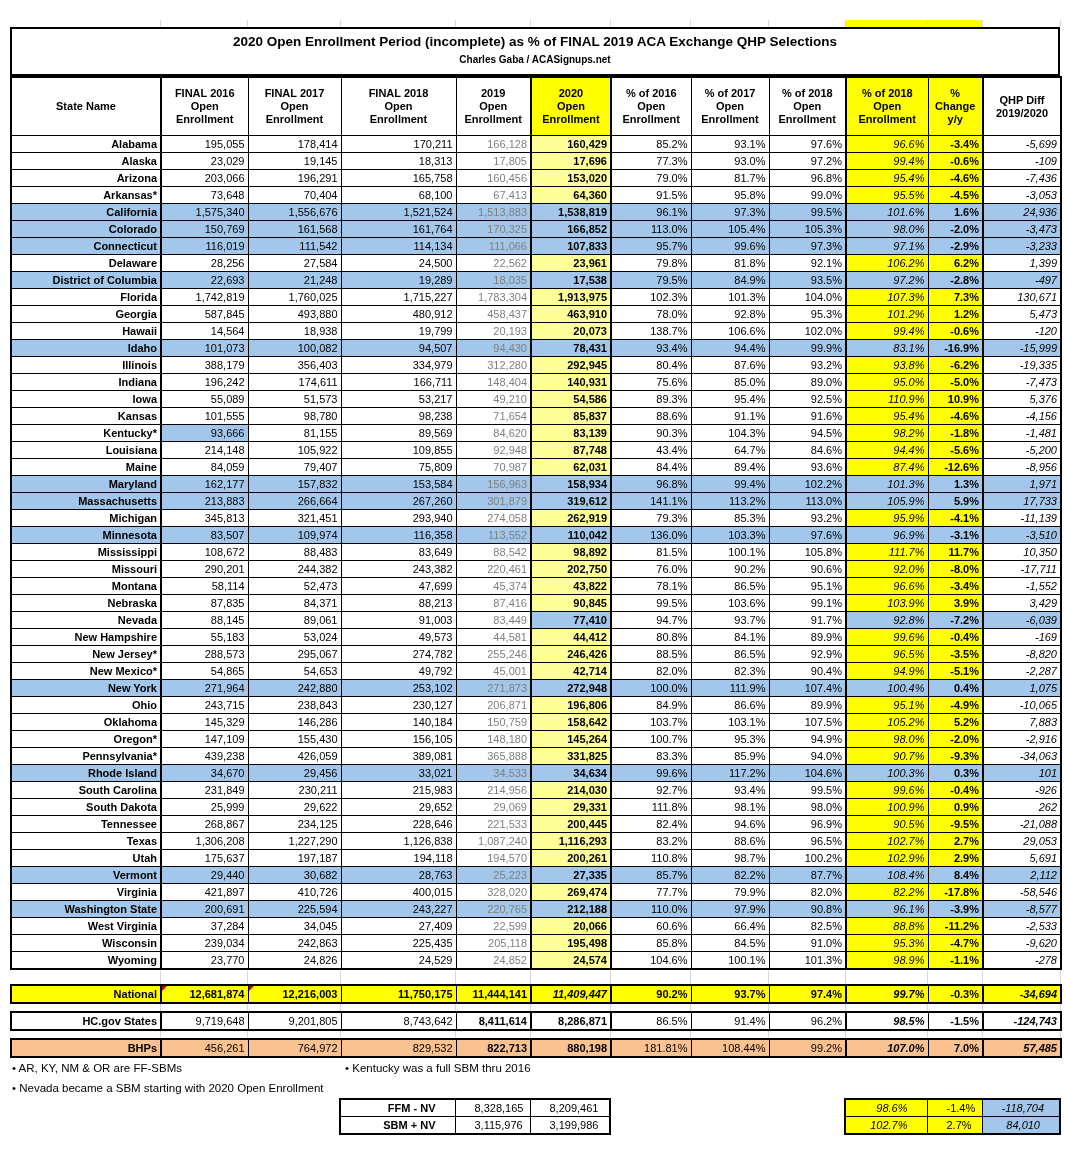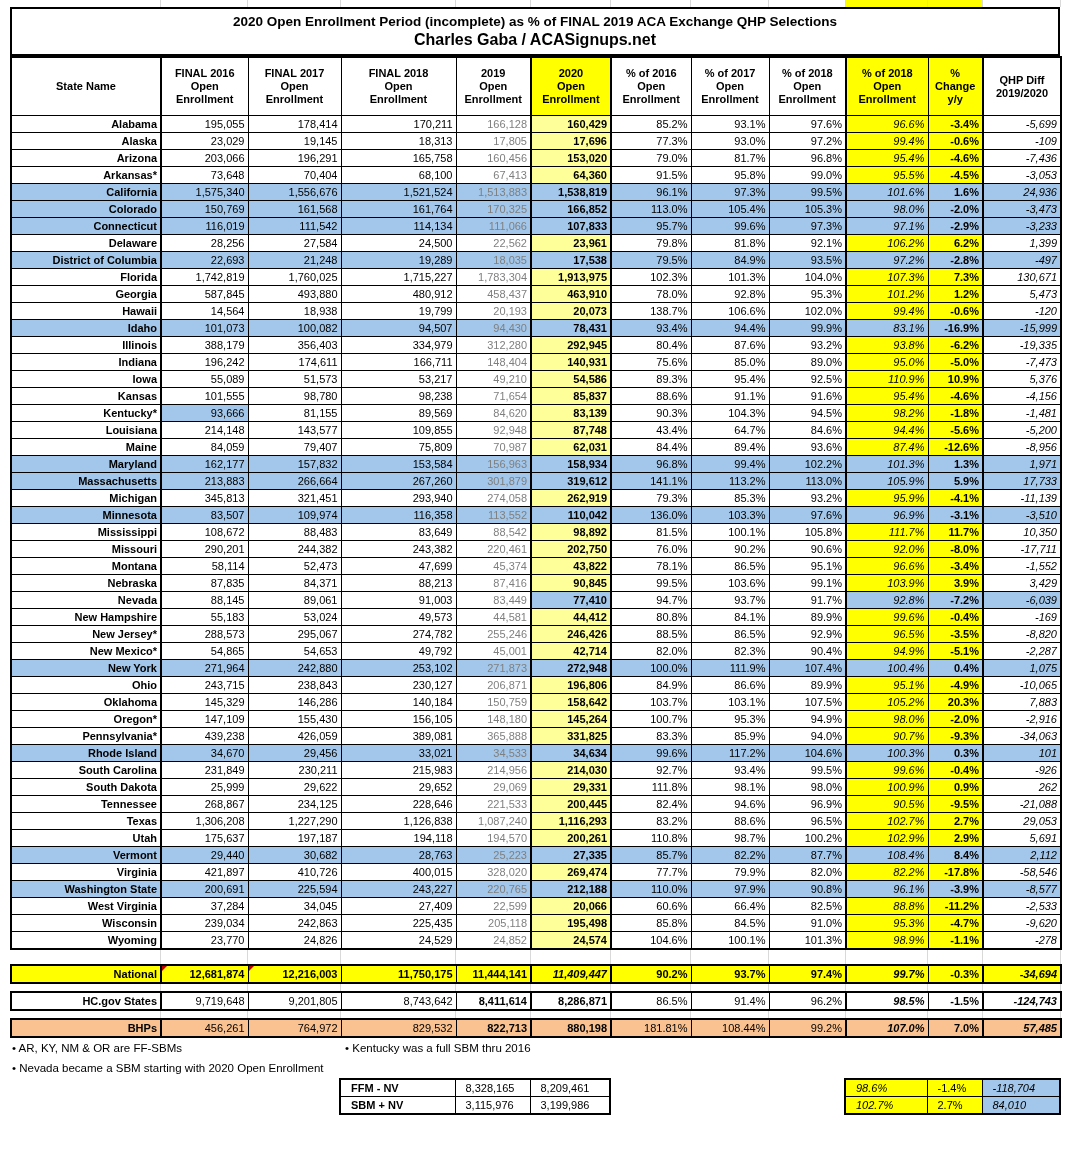--- a/index.html
+++ b/index.html
@@ -1,29 +1,29 @@
 <!DOCTYPE html>
 <html style="--yellow: #FFFF00; --ltyellow: #FFFF99; --blue: #A3C7EA; --peach: #FAC290; --gray-txt: #7F7F7F; --tri: #C00000;"><head>
 <meta charset="utf-8">
 <style>
   :root{
     --yellow:#FFFF00; --ltyellow:#FFFF99; --blue:#A3C7EA; --peach:#FAC290;
     --gray-txt:#7F7F7F; --grid:#D9D9D9; --tri:#C00000;
   }
   html,body{margin:0;padding:0;background:#fff;}
   body{width:1065px;height:1166px;font-family:"Liberation Sans","DejaVu Sans",sans-serif;font-size:11px;color:#000;overflow:hidden;}
-  .sheet{margin-left:10px;width:1050px;}
+  .sheet{margin-left:10px;width:1050px;margin-top:20px;}
   
   table.gapgrid{border-collapse:collapse;table-layout:fixed;width:1050px;}
   table.gapgrid td{border:none;border-right:1px solid var(--grid);padding:0;}
   table.gapgrid td.ys{background:var(--yellow);}
   
   .titlebox{border:2px solid #000;text-align:center;padding:4px 0 5px 0;}
   .titlebox .t1{font-weight:bold;font-size:13.5px;line-height:18px;}
-  .titlebox .t2{font-weight:bold;font-size:16px;line-height:18px;}
+  .titlebox .t2{font-weight:bold;font-size:10px;line-height:18px;}
   
   table.grid{border-collapse:collapse;table-layout:fixed;width:1050px;border:2px solid #000;font-size:11px;}
   table.grid th{border:1px solid #000;font-weight:bold;text-align:center;vertical-align:middle;white-space:pre-line;line-height:13px;height:55px;padding:1px 2px;background:#fff;}
   table.grid th.hy{background:var(--yellow);}
   table.grid td{border:1px solid #000;height:16px;padding:0 3px;text-align:right;white-space:nowrap;overflow:hidden;position:relative;background:#fff;}
   td.st{font-weight:bold;}
   .bl2{border-left:2px solid #000 !important;}
   .br2{border-right:2px solid #000 !important;}
   
   tr.fed td{background:#fff;}
@@ -46,21 +46,21 @@
   tbody.sum tr.allbold td{font-weight:bold;}
   tbody.sum tr.it20 td.c2020{font-style:italic;}
   
   .tri{position:absolute;left:0;top:0;width:0;height:0;border-top:5px solid var(--tri);border-right:5px solid transparent;}
   
   .footnotes{position:relative;height:40px;font-size:11.5px;}
   .fn{position:absolute;white-space:nowrap;}
   .fn1{left:2px;top:4px;} .fn2{left:335px;top:4px;} .fn3{left:2px;top:24px;}
   
   table.mini{border-collapse:collapse;table-layout:fixed;width:1050px;font-size:11px;}
-  table.mini td{height:16px;padding:0 10px;text-align:left;white-space:nowrap;border:1px solid #000;background:#fff;}
+  table.mini td{height:16px;padding:0 19px;text-align:right;white-space:nowrap;border:1px solid #000;background:#fff;}
   table.mini td.nob{border:none;background:transparent;}
   table.mini td.lbl{font-weight:bold;}
   table.mini td.pct{background:var(--yellow);font-style:italic;}
   table.mini td.chg2{background:var(--yellow);}
   table.mini td.dif2{background:var(--blue);font-style:italic;}
   .bt2{border-top:2px solid #000 !important;}
   .bb2{border-bottom:2px solid #000 !important;}
   .sp7{height:7px;} .sp14{height:14px;}
 </style>
 </head>
@@ -407,21 +407,21 @@
           <td class="p16">90.3%</td>
           <td class="p17">104.3%</td>
           <td class="p18">94.5%</td>
           <td class="p19 bl2">98.2%</td>
           <td class="chg br2">-1.8%</td>
           <td class="diff">-1,481</td>
         </tr>
         <tr class="fed">
           <td class="st br2">Louisiana</td>
           <td class="c16">214,148</td>
-          <td class="c17">143,577</td>
+          <td class="c17">105,922</td>
           <td class="c18">109,855</td>
           <td class="c2019">92,948</td>
           <td class="c2020 bl2 br2">87,748</td>
           <td class="p16">43.4%</td>
           <td class="p17">64.7%</td>
           <td class="p18">84.6%</td>
           <td class="p19 bl2">94.4%</td>
           <td class="chg br2">-5.6%</td>
           <td class="diff">-5,200</td>
         </tr>
@@ -639,21 +639,21 @@
           <td class="st br2">Oklahoma</td>
           <td class="c16">145,329</td>
           <td class="c17">146,286</td>
           <td class="c18">140,184</td>
           <td class="c2019">150,759</td>
           <td class="c2020 bl2 br2">158,642</td>
           <td class="p16">103.7%</td>
           <td class="p17">103.1%</td>
           <td class="p18">107.5%</td>
           <td class="p19 bl2">105.2%</td>
-          <td class="chg br2">20.3%</td>
+          <td class="chg br2">5.2%</td>
           <td class="diff">7,883</td>
         </tr>
         <tr class="fed">
           <td class="st br2">Oregon*</td>
           <td class="c16">147,109</td>
           <td class="c17">155,430</td>
           <td class="c18">156,105</td>
           <td class="c2019">148,180</td>
           <td class="c2020 bl2 br2">145,264</td>
           <td class="p16">100.7%</td>

